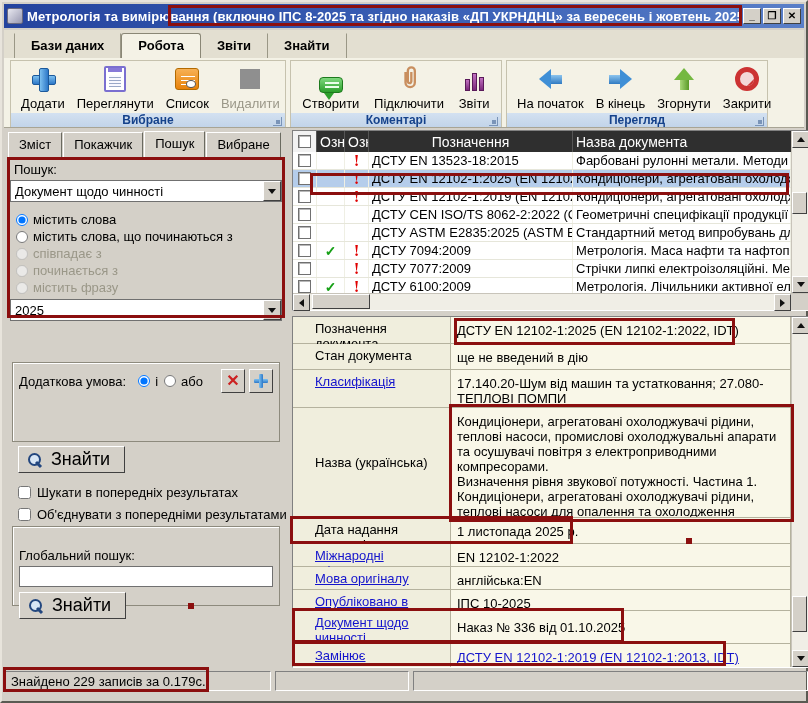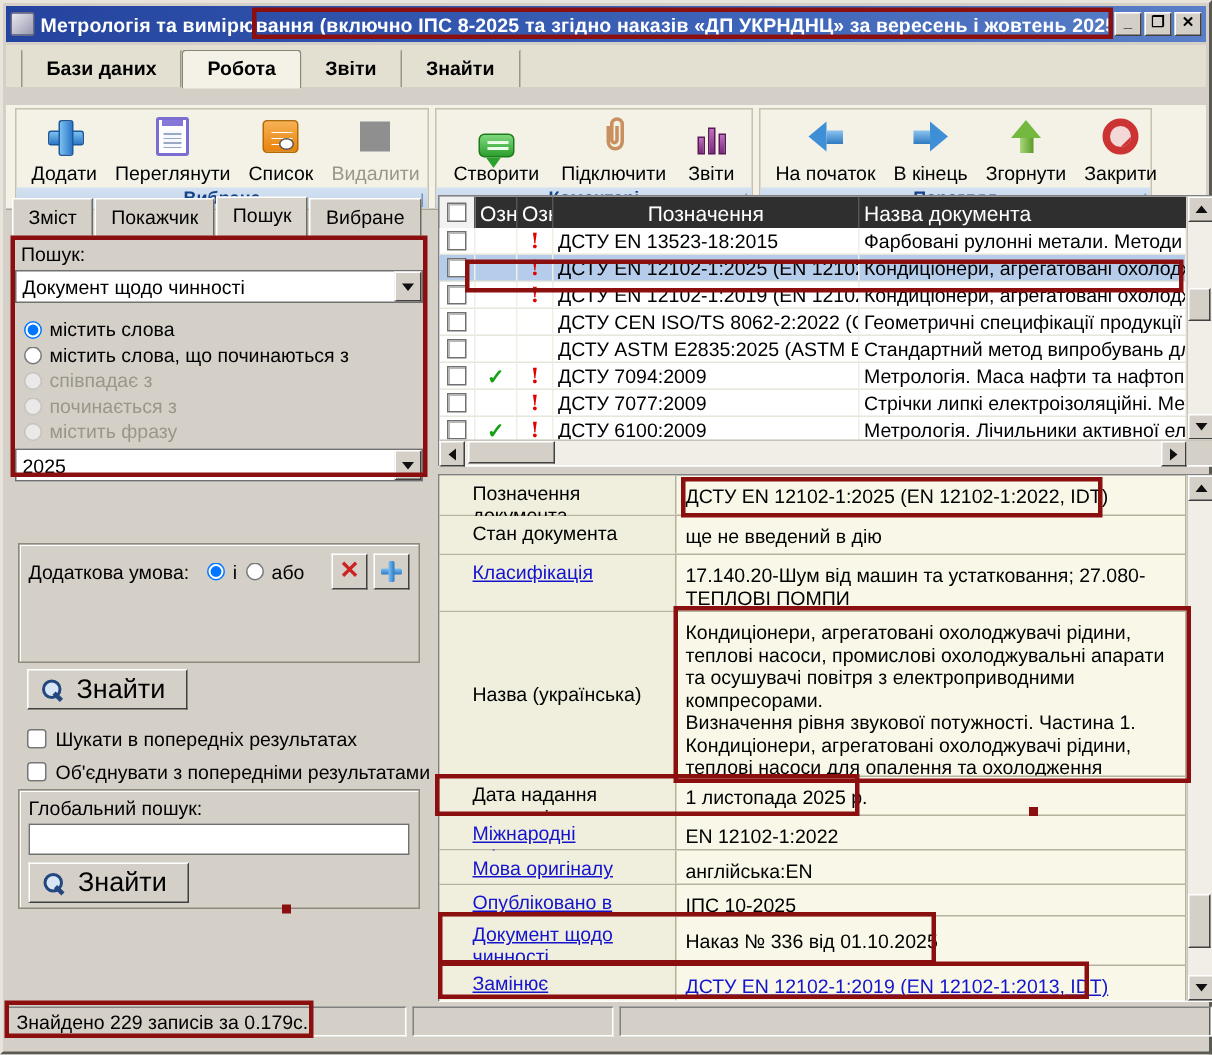--- a/index.html
+++ b/index.html
@@ -23,21 +23,21 @@
   
   .tabstrip { position:absolute; left:2px; top:28px; right:2px; height:28px;
     background:#e3dfd1; display:flex; align-items:flex-end; padding-left:10px; }
   .rtab { padding:4px 16px 5px; font-weight:bold; font-size:13px; border-right:1px solid #9a9786;
     border-top:1px solid transparent; cursor:default; }
   .rtab.first { border-left:1px solid #9a9786; }
   .rtab.active { background:#f4f2e6; border:1px solid #8a8776; border-bottom:none;
     border-radius:3px 3px 0 0; position:relative; top:1px; padding-bottom:6px; }
 
   
-  .ribbon { position:absolute; left:2px; top:68px; right:2px; height:70px;
+  .ribbon { position:absolute; left:2px; top:56px; right:2px; height:70px;
     background:#f4f2e6; border-bottom:1px solid #a8a494; display:flex; padding:2px 2px 0 6px; }
   .rgroup { border:1px solid #c6c2ae; background:#f4f2e6; display:flex; flex-direction:column; margin-right:4px; }
   .rbtns { flex:1; display:flex; align-items:stretch; justify-content:space-around; padding:2px 4px 0; }
   .rbtn { display:flex; flex-direction:column; align-items:center; justify-content:flex-end;
     padding:2px 6px 2px; cursor:default; }
   .rlabel { font-size:13px; margin-top:3px; white-space:nowrap; }
   .rbtn.disabled .rlabel { color:#9a9788; }
   .rband { height:18px; background:linear-gradient(#d3e1f1,#c2d4e9); color:#15428b; font-weight:bold;
     font-size:12px; display:flex; align-items:center; justify-content:center; position:relative; }
   .rexpand { position:absolute; right:3px; top:4px; width:9px; height:9px;
@@ -368,21 +368,21 @@
   <label class="check-row" style="position:absolute; left:12px; top:477px;">
     <input type="checkbox" style="">
     <span>Шукати в попередніх результатах</span>
   </label>
   <label class="check-row" style="position:absolute; left:12px; top:499px;">
     <input type="checkbox" style="">
     <span>Об'єднувати з попередніми результатами</span>
   </label>
 
   <div class="globalbox">
-    <div style="margin-bottom:3px;">Глобальний пошук:</div>
+    <div style="margin-bottom:3px;margin-top:17px;">Глобальний пошук:</div>
     <input class="text-input" value="" style="">
     <button class="find-btn" style="margin-top:5px;">
       <span class="ic-find"></span>
       <span>Знайти</span>
     </button>
   </div>
 
   <div class="grid">
     <div class="grid-body">
       <div class="gcols">

